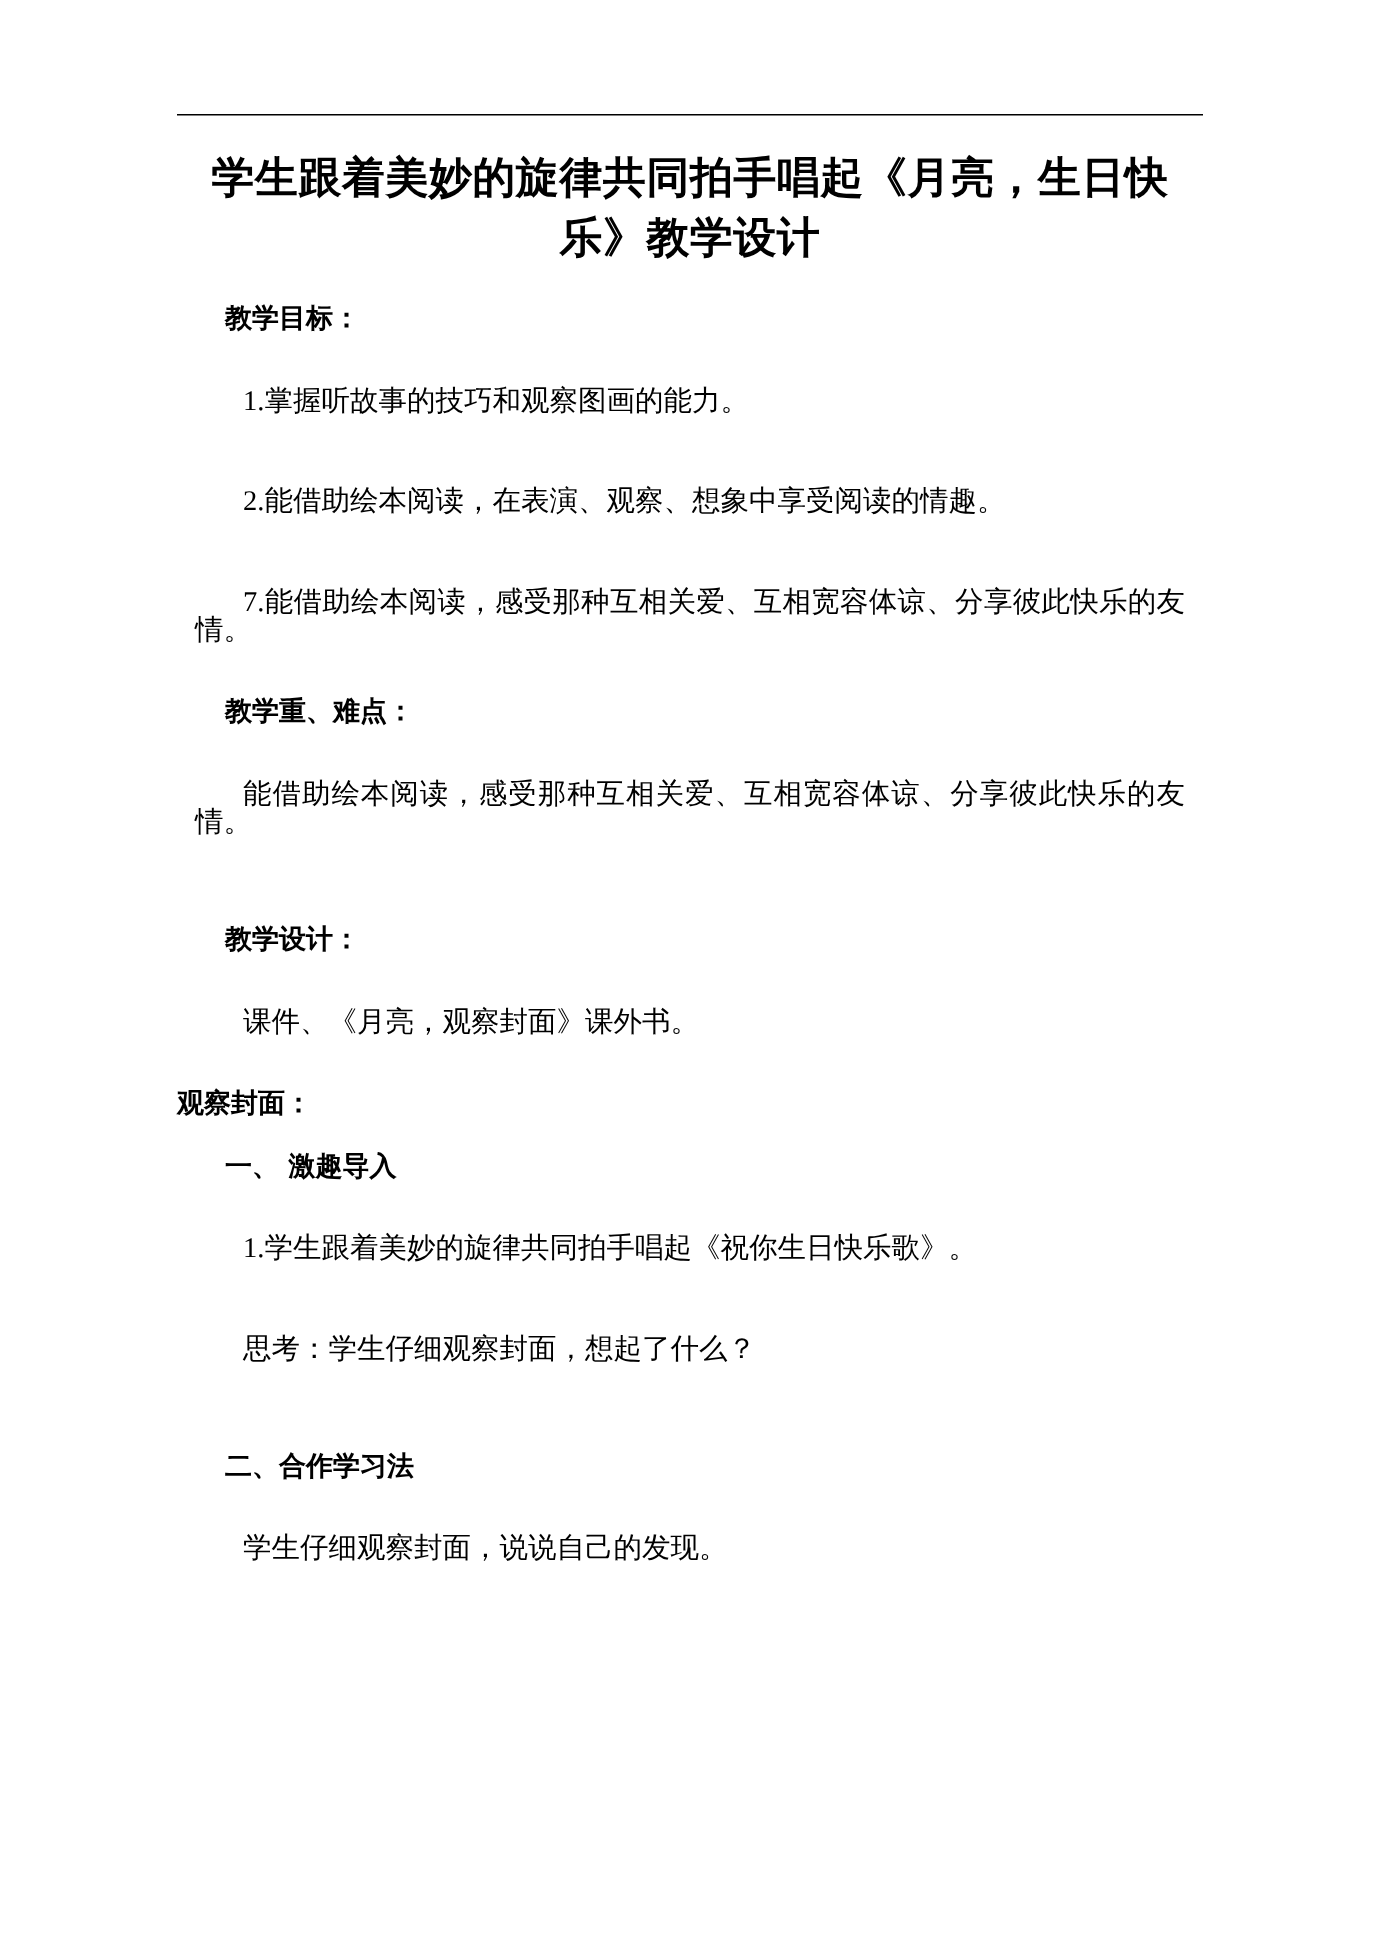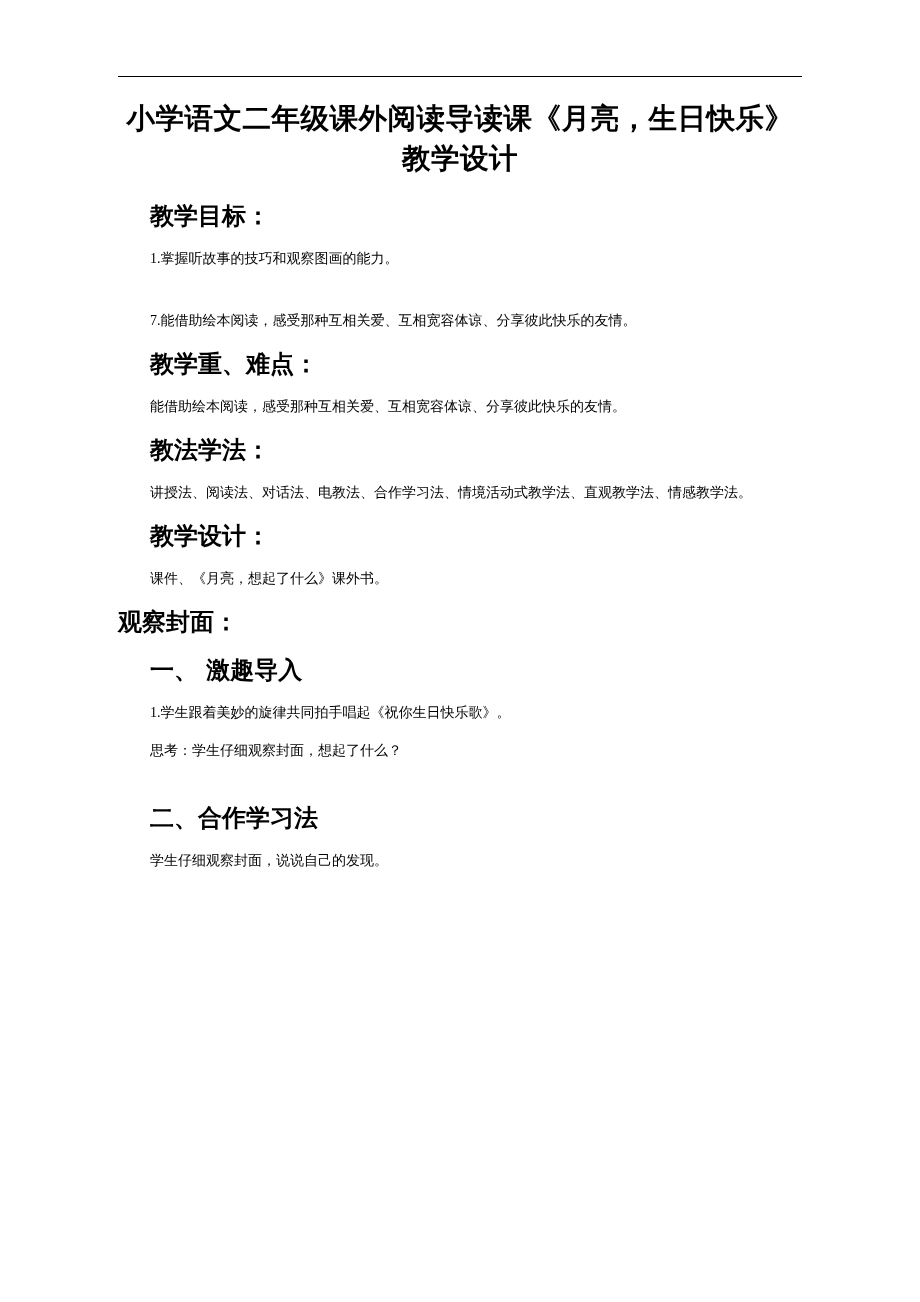--- a/index.html
+++ b/index.html
@@ -31,83 +31,79 @@
     font-family: "DejaVu Sans", "Liberation Sans", sans-serif;
     font-weight: bold;
     font-size: 28.5px;
     line-height: 1.42;
     text-align: center;
     letter-spacing: 0.5px;
   }
   .heading {
     font-family: "DejaVu Sans", "Liberation Sans", sans-serif;
     font-weight: bold;
-    font-size: 24px;
+    font-size: 18px;
     line-height: 1.0;
     margin: 0;
     padding: 0;
     text-indent: 32px;
   }
   .heading.no-indent {
     text-indent: 0;
   }
   .para {
     font-family: "Liberation Serif", "DejaVu Serif", serif;
-    font-size: 14px;
+    font-size: 19px;
     line-height: 1.0;
-    margin: 0;
+    margin: 12px;
     padding: 0;
     text-indent: 32px;
     text-align: justify;
     text-justify: inter-ideograph;
   }
   .gap { height: 24px; }
 </style>
 </head>
 <body>
 
 <div class="page">
 
   <div class="top-rule"></div>
 
-  <h1 class="doc-title">小学语文二年级课外阅读导读课《月亮，生日快乐》教学设计</h1>
+  <h1 class="doc-title">学生跟着美妙的旋律共同拍手唱起《月亮，生日快乐》教学设计</h1>
 
   <div class="gap"></div>
 
   <div>
     <p class="heading">教学目标：</p>
     <div class="gap"></div>
     <p class="para">1.掌握听故事的技巧和观察图画的能力。</p>
     <div class="gap"></div>
+    <p class="para">2.能借助绘本阅读，在表演、观察、想象中享受阅读的情趣。</p>
     <div class="gap"></div>
     <p class="para">7.能借助绘本阅读，感受那种互相关爱、互相宽容体谅、分享彼此快乐的友情。</p>
   </div>
 
   <div class="gap"></div>
 
   <div>
     <p class="heading">教学重、难点：</p>
     <div class="gap"></div>
     <p class="para">能借助绘本阅读，感受那种互相关爱、互相宽容体谅、分享彼此快乐的友情。</p>
   </div>
 
   <div class="gap"></div>
 
-  <div>
-    <p class="heading">教法学法：</p>
-    <div class="gap"></div>
-    <p class="para">讲授法、阅读法、对话法、电教法、合作学习法、情境活动式教学法、直观教学法、情感教学法。</p>
-  </div>
 
   <div class="gap"></div>
 
   <div>
     <p class="heading">教学设计：</p>
     <div class="gap"></div>
-    <p class="para">课件、《月亮，想起了什么》课外书。</p>
+    <p class="para">课件、《月亮，观察封面》课外书。</p>
   </div>
 
   <div class="gap"></div>
 
   <div>
     <p class="heading no-indent">观察封面：</p>
   </div>
 
   <div class="gap"></div>
 

